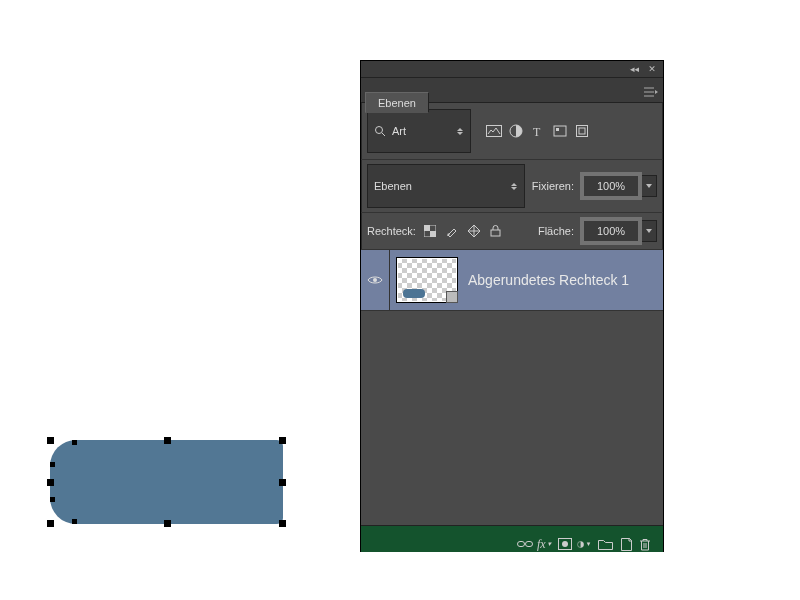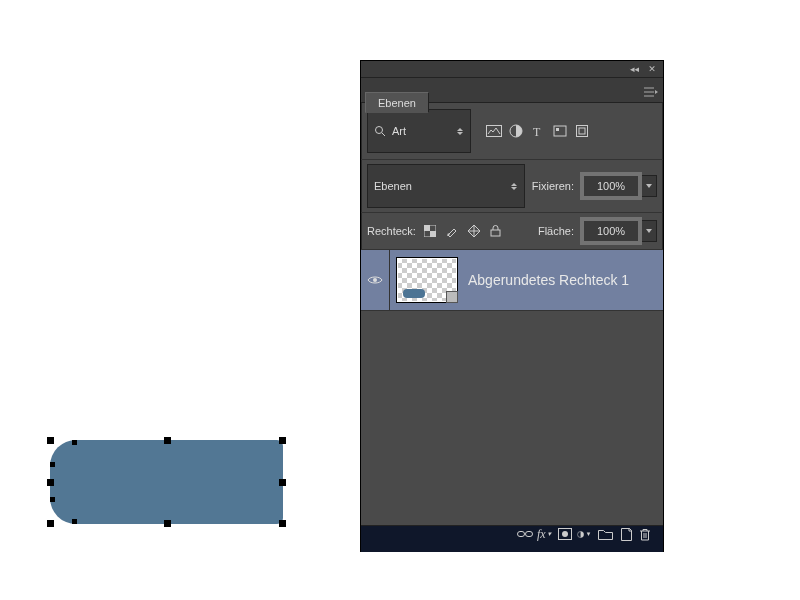--- a/index.html
+++ b/index.html
@@ -37,21 +37,21 @@
   .thumb.checker{background:
     linear-gradient(45deg,#ccc 25%,transparent 25%,transparent 75%,#ccc 75%),
     linear-gradient(45deg,#ccc 25%,transparent 25%,transparent 75%,#ccc 75%);
     background-size:10px 10px;background-position:0 0,5px 5px;background-color:#fff}
   .thumb .mini-shape{position:absolute;left:6px;bottom:4px;width:22px;height:9px;border-radius:4px;background:#4c7494}
   .thumb .shape-badge{position:absolute;right:-1px;bottom:-1px;width:10px;height:10px;background:#bbb;border:1px solid #555}
   .layer-name{flex:1;color:#e8e8e8;font-size:14px;padding-left:4px}
   .layer.bg .layer-name{font-style:italic}
   .lock-right{width:24px;display:flex;align-items:center;justify-content:center;color:#ccc}
   .panel-inner{display:flex;flex-direction:column;height:calc(100% - 16px)}
-  .footer{height:26px;border-top:1px solid #222;background:#0f172a;display:flex;align-items:flex-start;justify-content:flex-end;gap:4px;padding:0 10px}
+  .footer{height:26px;border-top:1px solid #222;background:#14532d;display:flex;align-items:flex-end;justify-content:flex-end;gap:4px;padding:0 10px}
   .footer span{width:16px;height:16px;display:flex;align-items:center;justify-content:center;color:#ccc;cursor:pointer}
   
   .canvas-shape{position:absolute;left:50px;top:440px;width:233px;height:84px;background:#527794;border-radius:26px 6px 6px 26px}
   .handle{position:absolute;width:5px;height:5px;background:#000;border:1px solid #000}
   .h-tl{left:-3px;top:-3px}.h-tm{left:50%;top:-3px;margin-left:-3px}.h-tr{right:-3px;top:-3px}
   .h-ml{left:-3px;top:50%;margin-top:-3px}.h-mr{right:-3px;top:50%;margin-top:-3px}
   .h-bl{left:-3px;bottom:-3px}.h-bm{left:50%;bottom:-3px;margin-left:-3px}.h-br{right:-3px;bottom:-3px}
   .corner-anchor{position:absolute;width:5px;height:5px;background:#000}
   .ca1{left:0;top:22px}.ca2{left:22px;top:0}
   .ca3{left:0;bottom:22px}.ca4{left:22px;bottom:0}

